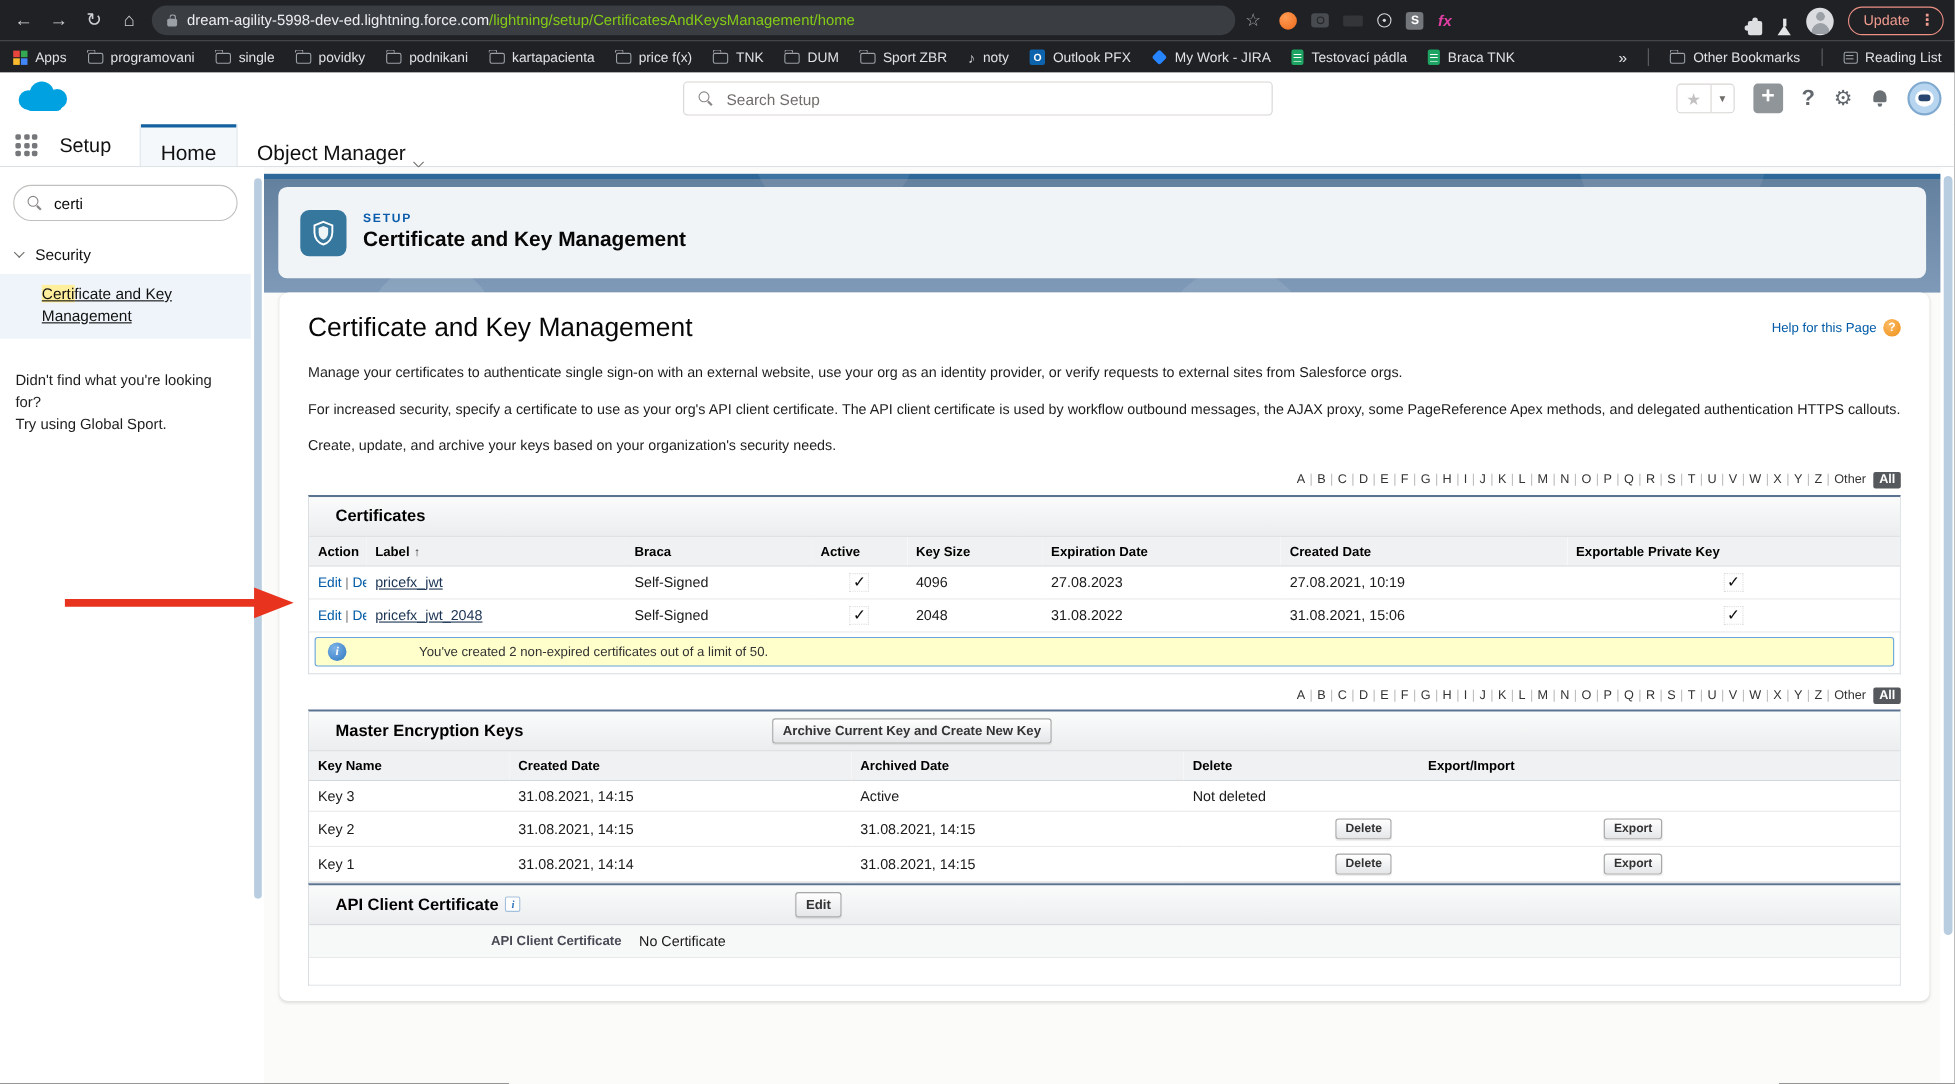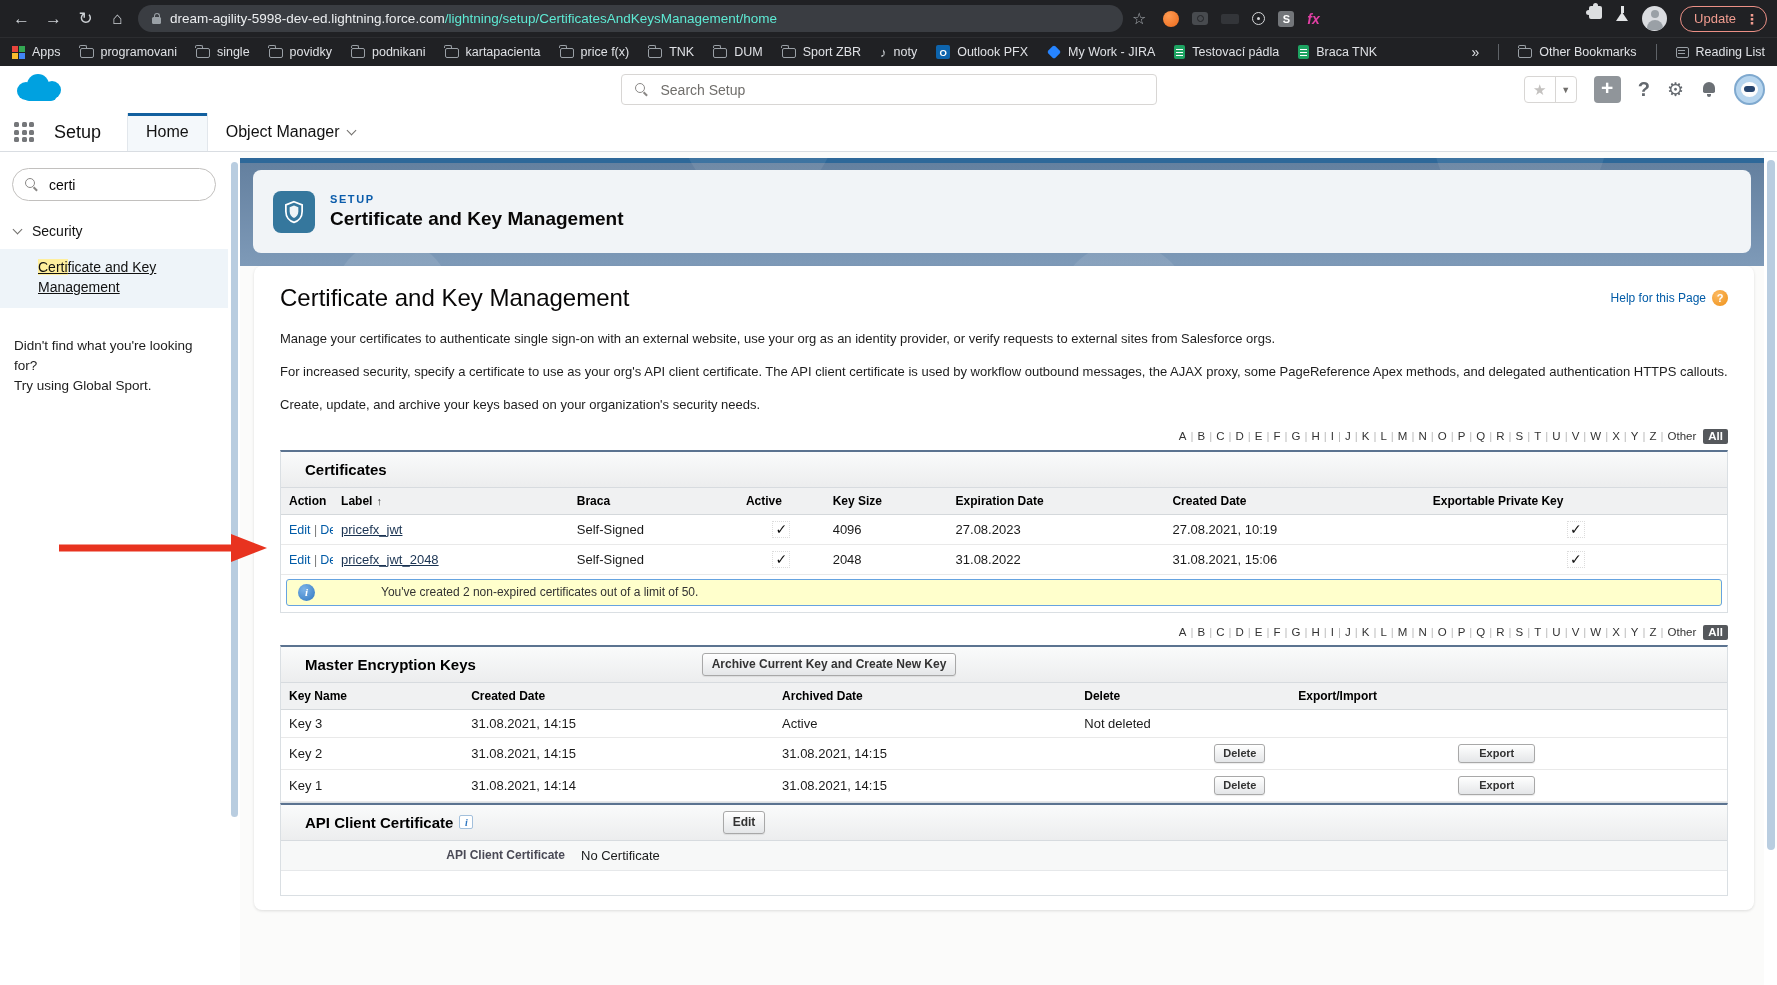--- a/index.html
+++ b/index.html
@@ -6,36 +6,36 @@
   *{box-sizing:border-box}
   .screen{width:1777px;height:985px;position:relative;overflow:hidden;background:#fff;
     font-family:"Liberation Sans","DejaVu Sans",sans-serif}
 
   
   .browser-top{height:37px;background:#202124;display:flex;align-items:center;padding:0 10px;gap:9px}
   .nav-ic{color:#cdd1d5;font-size:17px;width:23px;text-align:center;cursor:pointer;flex:none}
   .url-pill{width:985px;height:27px;background:#3a3d42;border-radius:14px;display:flex;align-items:center;
     padding:0 14px;gap:9px;font-size:13.5px;white-space:nowrap;overflow:hidden;flex:none;cursor:text}
   .url-host{color:#eceef0}
-  .url-path{color:#5eead4}
+  .url-path{color:#84cc16}
   .lock{width:9px;height:7px;background:#9aa0a6;border-radius:1.5px;position:relative;margin-top:3px;flex:none}
   .lock::before{content:'';position:absolute;top:-4px;left:1.5px;width:4px;height:4px;border:1.5px solid #9aa0a6;
     border-bottom:none;border-radius:4px 4px 0 0}
   .star-ic{color:#a6abb0;font-size:16px;cursor:pointer}
   .ext-row{display:flex;align-items:center;gap:13px;margin-left:8px}
   .ext{display:flex;align-items:center;justify-content:center;cursor:pointer}
   .ext-orange{width:16px;height:16px;border-radius:50%;background:radial-gradient(circle at 35% 30%,#ff9b52,#ec6a1c)}
   .ext-cam{width:16px;height:13px;background:#53565a;border-radius:3px;opacity:.8}
   .ext-cam::after{content:'';width:5px;height:5px;border:1.5px solid #24262a;border-radius:50%}
   .ext-dim{width:18px;height:10px;background:#5a5d61;border-radius:2px;opacity:.35}
   .ext-atom{width:13px;height:13px;border:1.5px solid #d6d8da;border-radius:50%;position:relative}
   .ext-atom::after{content:'';position:absolute;left:3.6px;top:3.6px;width:3.2px;height:3.2px;background:#d6d8da;border-radius:50%}
   .ext-s{width:16px;height:16px;background:#73767a;border-radius:3px;color:#fff;font-weight:bold;font-size:11px}
   .ext-fx{color:#e13fa4;font-weight:bold;font-style:italic;font-size:14px}
-  .right-group{margin-left:auto;display:flex;align-items:flex-start;gap:13px}
+  .right-group{margin-left:auto;display:flex;align-items:flex-end;gap:13px}
   .ext-puzzle{position:relative;width:13px;height:13px;background:#dcdee0;border-radius:2px;margin-left:4px}
   .ext-puzzle::before{content:'';position:absolute;top:-3px;left:4px;width:5px;height:5px;background:#dcdee0;border-radius:50%}
   .ext-puzzle::after{content:'';position:absolute;left:-3px;top:4px;width:5px;height:5px;background:#dcdee0;border-radius:50%}
   .ext-flask{position:relative;width:14px;height:15px}
   .ext-flask::before{content:'';position:absolute;left:1px;top:6px;border-left:6px solid transparent;
     border-right:6px solid transparent;border-bottom:9px solid #e3e5e7}
   .ext-flask::after{content:'';position:absolute;left:5.5px;top:0;width:3px;height:7px;background:#e3e5e7}
   .avatar-browser{width:25px;height:25px;border-radius:50%;background:#dadce0;position:relative;overflow:hidden;cursor:pointer}
   .avatar-browser::before{content:'';position:absolute;top:4px;left:8.5px;width:8px;height:8px;border-radius:50%;background:#9aa0a6}
   .avatar-browser::after{content:'';position:absolute;top:14px;left:4.5px;width:16px;height:10px;border-radius:8px 8px 0 0;background:#9aa0a6}
@@ -87,21 +87,21 @@
   .sf-avatar{width:31px;height:31px;border-radius:50%;background:#b7d5ee;border:2px solid #7fa9cf;position:relative;overflow:hidden;cursor:pointer}
   .sf-avatar::before{content:'';position:absolute;left:5px;top:6px;width:17px;height:15px;background:#fdfdfd;border-radius:50%}
   .sf-avatar::after{content:'';position:absolute;left:8px;top:10px;width:11px;height:6px;background:#27456e;border-radius:5px}
 
   
   .sf-nav{height:39px;display:flex;align-items:stretch;border-bottom:1px solid #d9dde2;background:#fff;padding-left:14px}
   .waffle{align-self:center;display:grid;grid-template-columns:repeat(3,5px);gap:2.5px;cursor:pointer;margin-right:2px}
   .waffle i{width:5px;height:5px;background:#75777a;border-radius:1.5px}
   .app-name{align-self:center;font-size:18px;color:#111;margin:0 26px 0 18px}
   .tabs{display:flex}
-  .tab{display:flex;align-items:center;padding:0 18px;font-size:16px;color:#111;gap:8px;cursor:pointer;position:relative}
+  .tab{display:flex;align-items:flex-end;padding:0 18px;font-size:19px;color:#111;gap:8px;cursor:pointer;position:relative}
   .tab.active{background:#f4f8fb;box-shadow:inset 0 3px 0 #12609f;border-left:1px solid #e2e7ec;border-right:1px solid #e2e7ec}
   .chev-down{width:7px;height:7px;border-right:1.5px solid #706e6b;border-bottom:1.5px solid #706e6b;
     transform:rotate(45deg);margin-top:-4px;flex:none}
 
   
   .body-row{display:flex;height:833px}
   .sidebar{width:228px;background:#fff;flex:none}
   .qf-box{margin:16px 12px 8px;height:33px;border:1px solid #c2c0be;border-radius:17px;display:flex;align-items:center;
     padding:0 12px;gap:9px;background:#fff}
   .qf-box input{border:none;outline:none;font-size:14px;color:#080707;width:100%;background:transparent;font-family:inherit}
@@ -160,21 +160,21 @@
   table.sf{width:100%;border-collapse:collapse;table-layout:fixed}
   .sf th{background:#f0f1f2;border-bottom:1px solid #d4d8db;font-size:12px;font-weight:bold;color:#000;
     text-align:left;padding:6px 8px;white-space:nowrap;overflow:hidden}
   .sf td{font-size:13px;color:#1a1a1a;padding:6px 8px;border-bottom:1px solid #e9e9e9;background:#fff;
     white-space:nowrap;overflow:hidden}
   .c-center{text-align:center}
   th.c-action{width:3.6%} th.c-label{width:16.3%} th.c-type{width:11.7%} th.c-active{width:6%}
   th.c-keysize{width:8.5%} th.c-exp{width:15%} th.c-created{width:18%} th.c-exportable{width:20.9%}
   th.m-name{width:12.6%} th.m-created{width:21.5%} th.m-archived{width:20.9%} th.m-delete{width:14.8%} th.m-export{width:30.2%}
   td.m-delete .btn{margin-left:130px;font-size:11px;padding:2px 8px 3px}
-  td.m-export .btn{margin-left:160px;font-size:11px;padding:2px 20px 3px}
+  td.m-export .btn{margin-left:160px;font-size:11px;padding:2px 8px 3px}
   .sort-arrow{font-weight:normal;font-size:11px;margin-left:4px;color:#333}
   .lnk{color:#015ba7;font-size:12.5px;text-decoration:none;cursor:pointer}
   .sep{color:#777;font-size:12px}
   .cert-label{color:#1a3352;font-size:13px;text-decoration:underline;cursor:pointer}
   .chk{display:inline-block;font-size:14px;font-weight:bold;color:#101010;border:1px dotted #dcdcdc;padding:0 2px;line-height:15px}
   .limit-note{margin:4px 5px 6px;height:27px;background:#ffffcc;border:1px solid #66a3e0;border-radius:3px;
     display:flex;align-items:center;padding-left:11px}
   .info-i{width:17px;height:17px;border-radius:50%;background:radial-gradient(circle at 35% 30%,#7db4e8,#2f76c0);
     color:#fff;font-size:11px;font-weight:bold;font-style:italic;font-family:"Liberation Serif",serif;
     display:flex;align-items:center;justify-content:center;flex:none}

